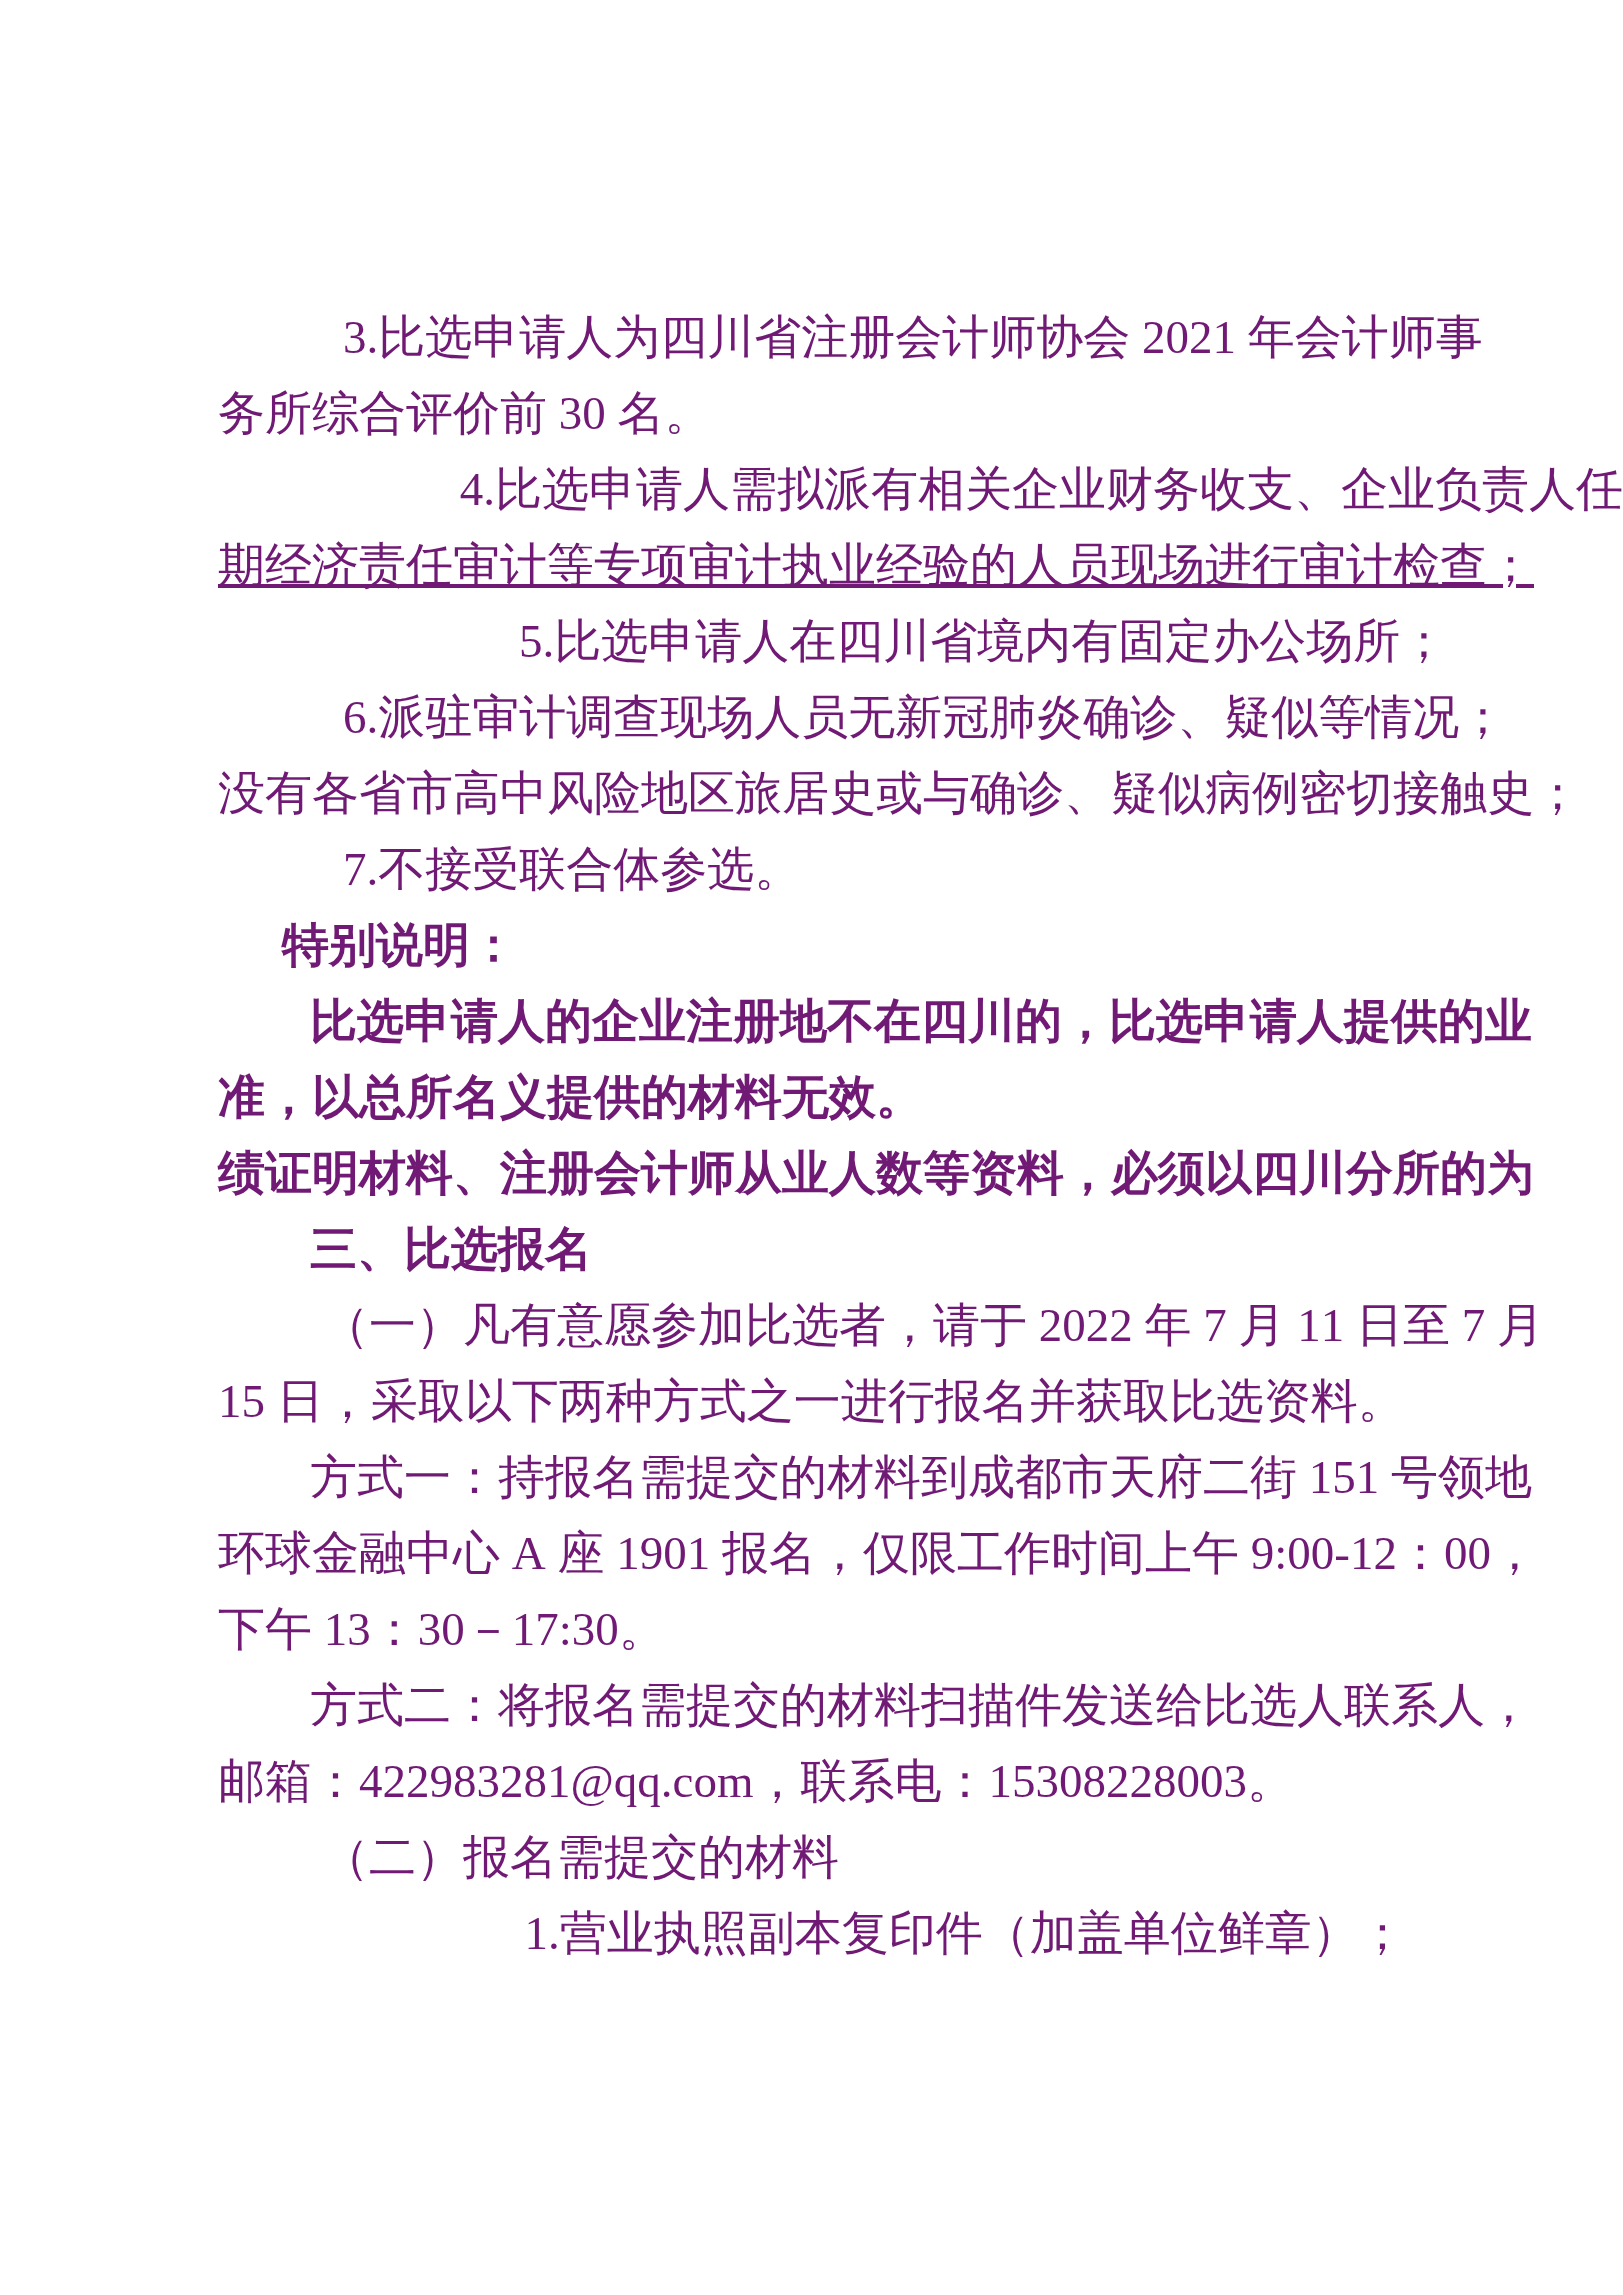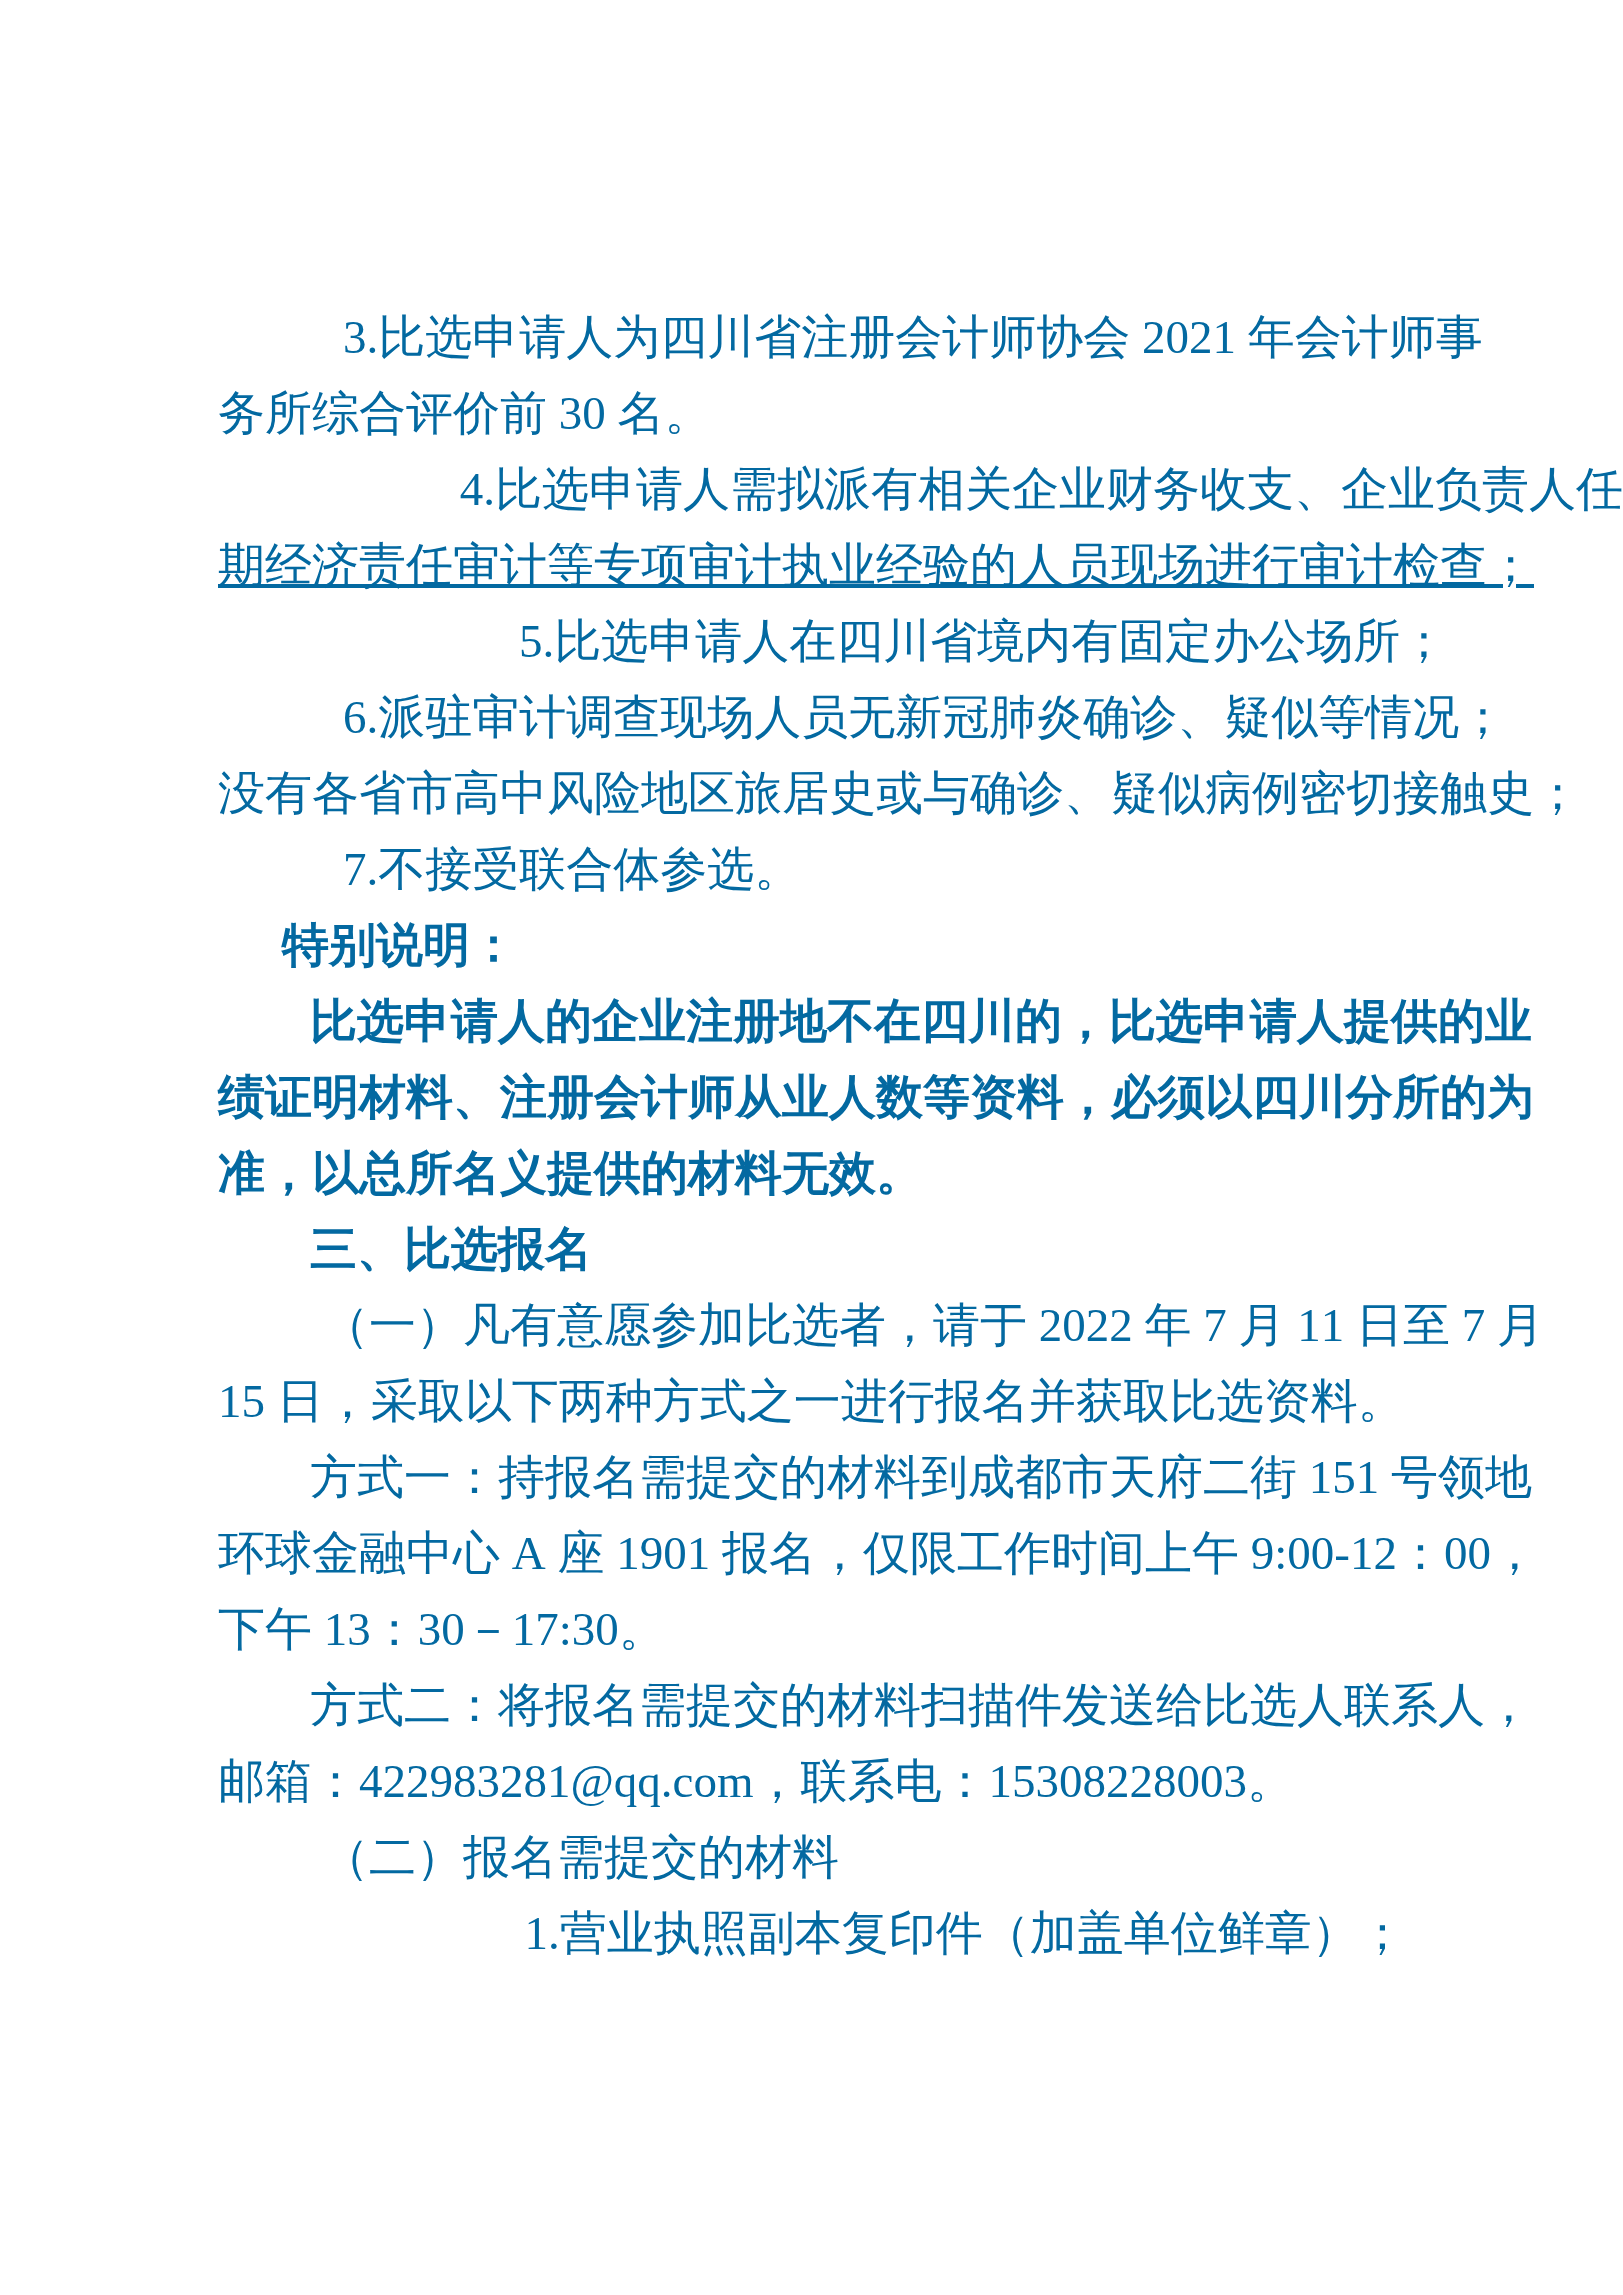--- a/index.html
+++ b/index.html
@@ -14,21 +14,21 @@
     background:#ffffff;overflow:hidden;
   }
   .doc{
     position:absolute;top:299px;left:0;width:1623px;
   }
   .line{
     height:76px;
     line-height:76px;
     white-space:nowrap;
     font-size:47px;
-    color:#0369a1;
+    color:#701a75;
     font-family:"Liberation Serif","DejaVu Serif",serif;
   }
   .line.bold{
     font-weight:700;
     font-family:"Liberation Sans","DejaVu Sans",sans-serif;
   }
 </style>
 </head>
 <body>
 
@@ -37,22 +37,22 @@
       <div class="line" style="padding-left: 343px;">3.比选申请人为四川省注册会计师协会 2021 年会计师事</div>
       <div class="line" style="padding-left: 218px;">务所综合评价前 30 名。</div>
       <div class="line" style="padding-left: 343px; text-align: right;">4.比选申请人需拟派有相关企业财务收支、企业负责人任</div>
       <div class="line" style="padding-left: 218px; text-decoration: underline;">期经济责任审计等专项审计执业经验的人员现场进行审计检查；</div>
       <div class="line" style="padding-left: 343px; text-align: center;">5.比选申请人在四川省境内有固定办公场所；</div>
       <div class="line" style="padding-left: 343px;">6.派驻审计调查现场人员无新冠肺炎确诊、疑似等情况；</div>
       <div class="line" style="padding-left: 218px;">没有各省市高中风险地区旅居史或与确诊、疑似病例密切接触史；</div>
       <div class="line" style="padding-left: 343px;">7.不接受联合体参选。</div>
       <div class="line bold" style="padding-left: 282px; font-family: Liberation Serif, serif;">特别说明：</div>
       <div class="line bold" style="padding-left: 310px;">比选申请人的企业注册地不在四川的，比选申请人提供的业</div>
+      <div class="line bold" style="padding-left: 218px;">准，以总所名义提供的材料无效。</div>
       <div class="line bold" style="padding-left: 218px;">绩证明材料、注册会计师从业人数等资料，必须以四川分所的为</div>
-      <div class="line bold" style="padding-left: 218px;">准，以总所名义提供的材料无效。</div>
       <div class="line bold" style="padding-left: 310px;">三、比选报名</div>
       <div class="line" style="padding-left: 322px;">（一）凡有意愿参加比选者，请于 2022 年 7 月 11 日至 7 月</div>
       <div class="line" style="padding-left: 218px;">15 日，采取以下两种方式之一进行报名并获取比选资料。</div>
       <div class="line" style="padding-left: 310px;">方式一：持报名需提交的材料到成都市天府二街 151 号领地</div>
       <div class="line" style="padding-left: 218px;">环球金融中心 A 座 1901 报名，仅限工作时间上午 9:00-12：00，</div>
       <div class="line" style="padding-left: 218px;">下午 13：30－17:30。</div>
       <div class="line" style="padding-left: 310px;">方式二：将报名需提交的材料扫描件发送给比选人联系人，</div>
       <div class="line" style="padding-left: 218px;">邮箱：422983281@qq.com，联系电：15308228003。</div>
       <div class="line" style="padding-left: 322px;">（二）报名需提交的材料</div>
       <div class="line" style="padding-left: 307px; text-align: center;">1.营业执照副本复印件（加盖单位鲜章）；</div>

